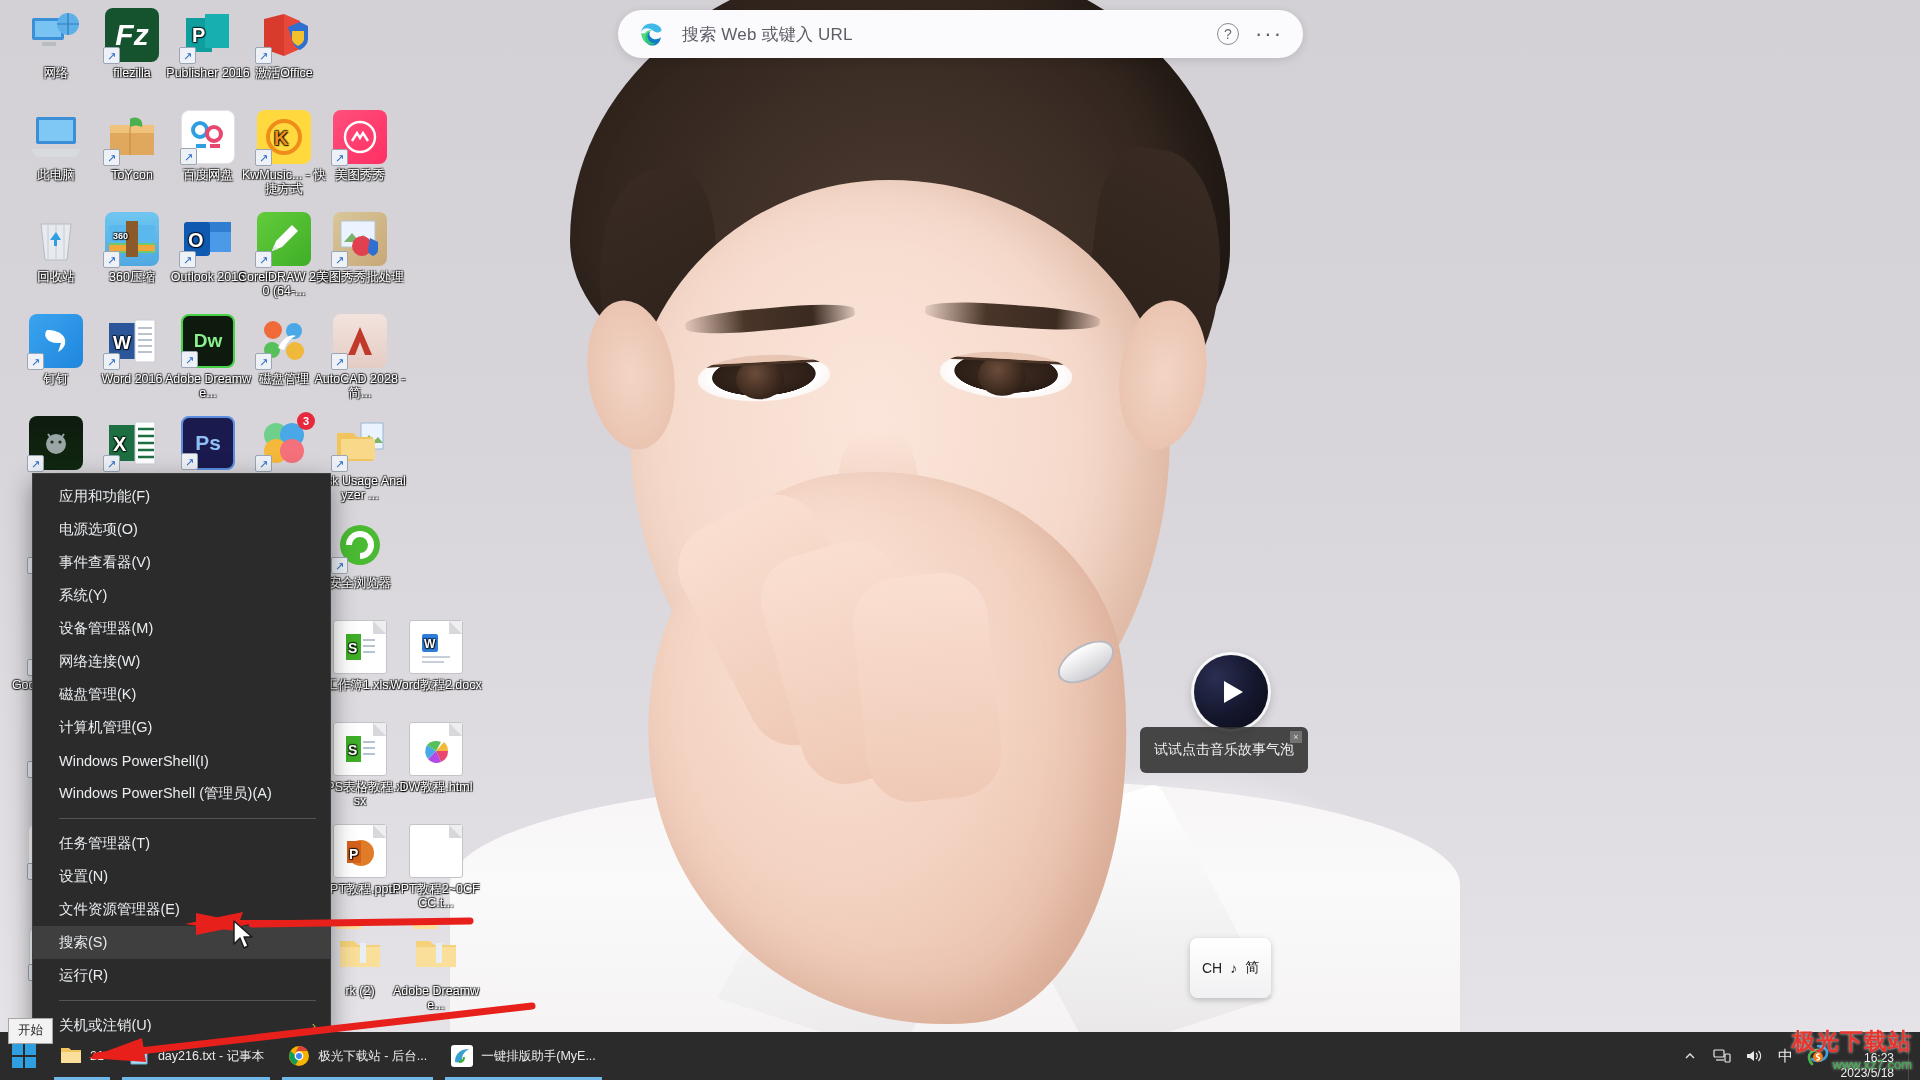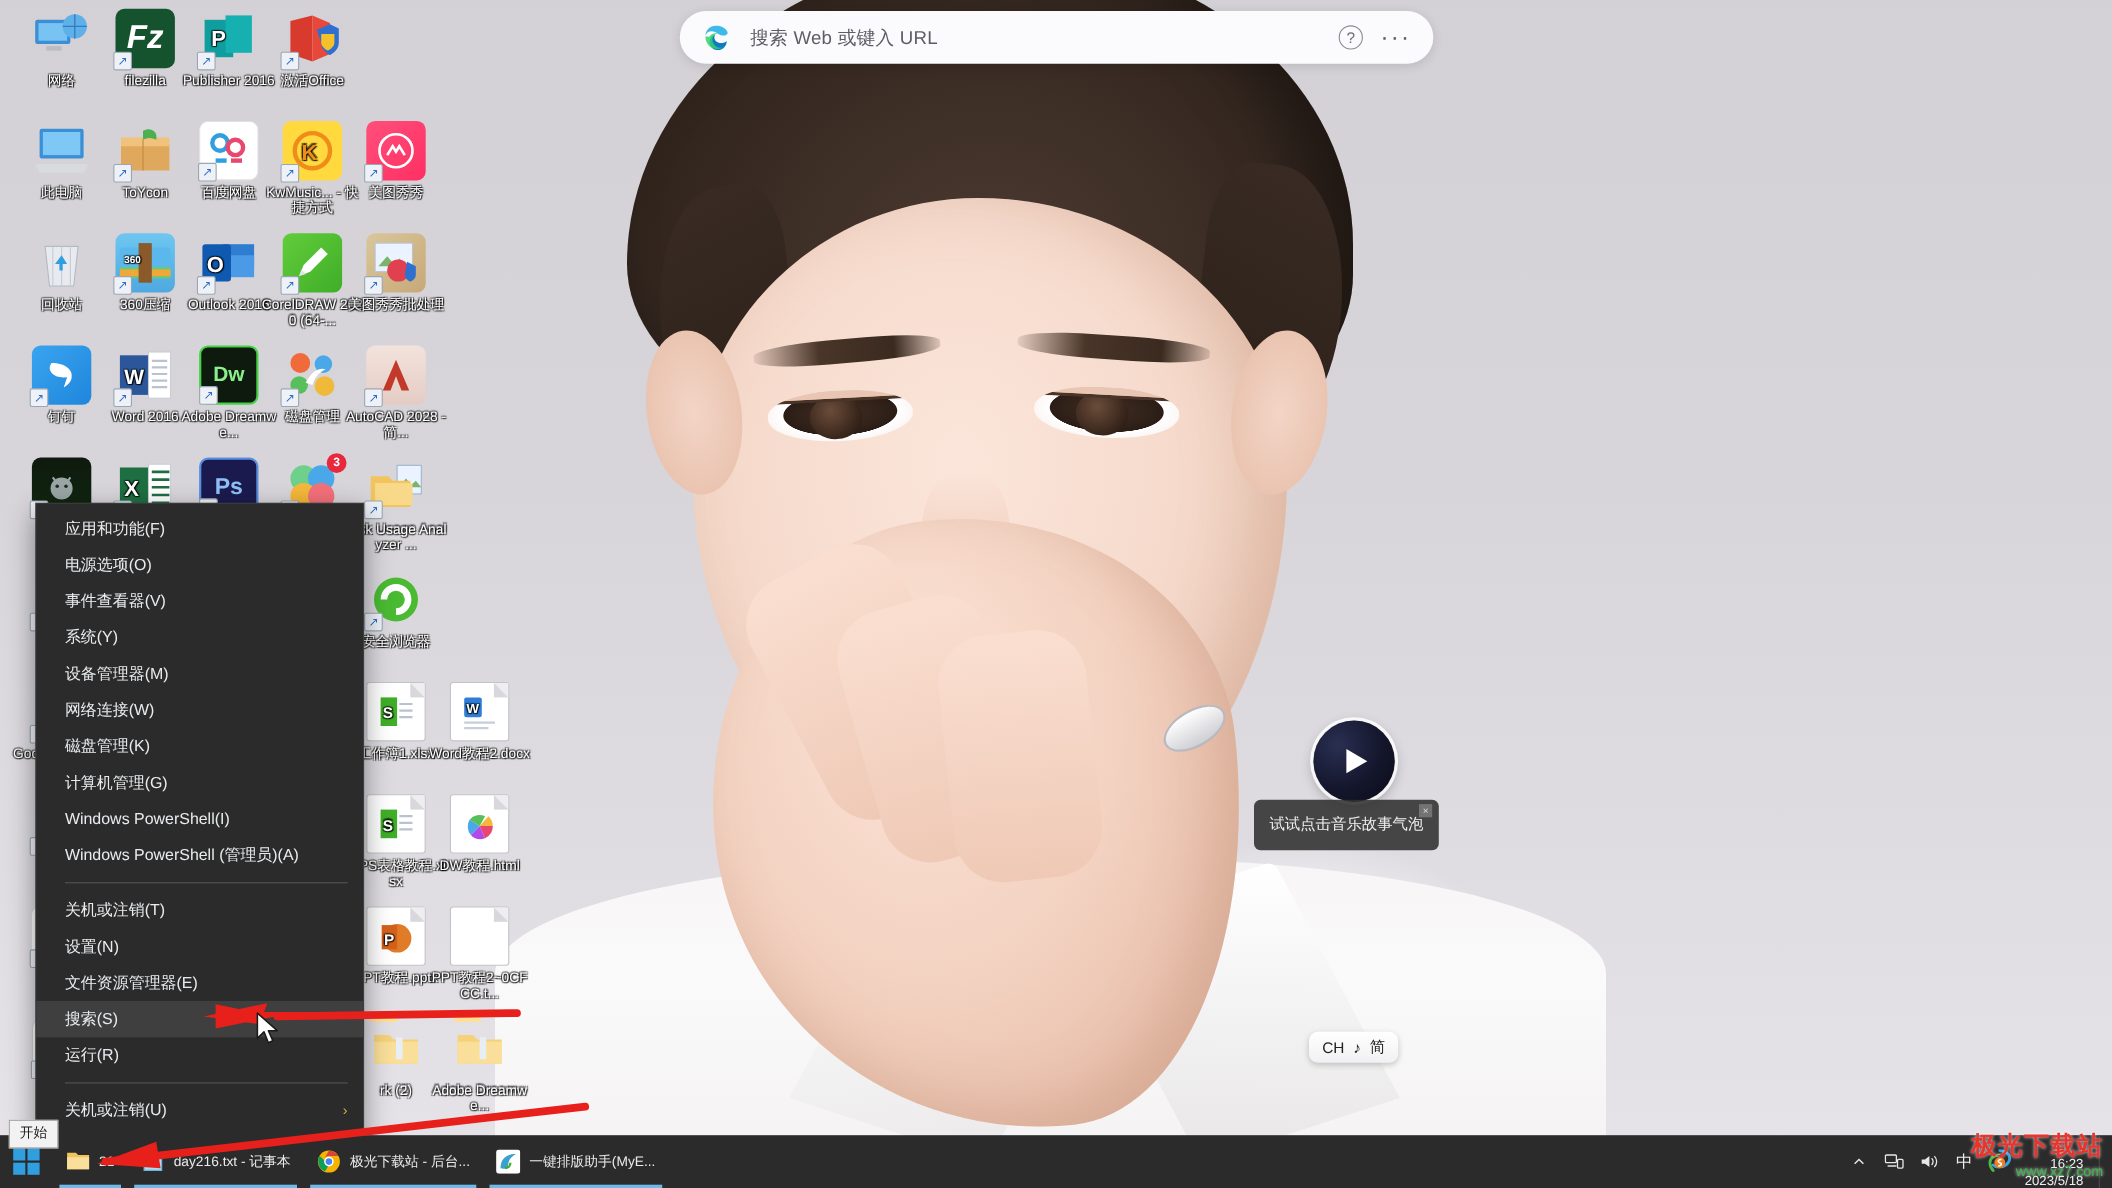--- a/index.html
+++ b/index.html
@@ -129,21 +129,21 @@
   .glyph.doc { background: #ffffff; border: 1px solid #c3c3c8; border-radius: 3px; }
   .glyph.doc:before {
     content:""; position:absolute; right:0; top:0; border-width: 0 13px 13px 0;
     border-style: solid; border-color: #d7d7dc #eeeef1;
   }
   .glyph.folder { background: linear-gradient(180deg,#ffdf95,#f3c558); border-radius: 4px 8px 6px 6px; }
   .glyph.folder:before { content:""; position:absolute; left:4px; top:-5px; width: 24px; height: 8px; background:#ffdf95; border-radius: 3px 3px 0 0; }
 
   
   #winx-menu {
-    position: absolute; left: 33px; top: 458px; width: 297px;
+    position: absolute; left: 33px; top: 474px; width: 297px;
     background: #2b2b2b; color: #eceff1;
     box-shadow: 0 0 0 1px #3e3e3e, 0 8px 24px rgba(0,0,0,0.45);
     padding: 6px 0 4px; z-index: 40;
   }
   .winx-item {
     height: 33px; display: flex; align-items: center; justify-content: space-between;
     padding: 0 14px 0 26px; font-size: 14.5px; color: #e9ecef; white-space: nowrap;
   }
   .winx-item.selected { background: #3f3f3f; }
   .winx-sep { height: 1px; background: #545454; margin: 8px 14px 8px 26px; }
@@ -178,21 +178,21 @@
     position: absolute; right: 6px; top: 4px; width: 12px; height: 12px;
     background: rgba(255,255,255,0.25); color: #ddd; font-size: 9px;
     display:flex; align-items:center; justify-content:center;
   }
 
   
   #ime-bar {
     position: absolute; left: 1190px; top: 938px; z-index: 30;
     background: linear-gradient(180deg,#ffffff,#f1f1f3); border-radius: 8px;
     box-shadow: 0 2px 6px rgba(0,0,0,0.22);
-    padding: 5px 12px; font-size: 14px; color: #222; display: flex; gap: 8px; align-items: center;
+    padding: 21px 12px; font-size: 14px; color: #222; display: flex; gap: 8px; align-items: center;
   }
 
   
   #taskbar {
     position: absolute; left: 0; bottom: 0; width: 1920px; height: 48px;
     background: #2b2b2b; display: flex; align-items: center; z-index: 50;
   }
   #start-button {
     width: 48px; height: 48px; display: flex; align-items: center; justify-content: center;
   }
@@ -693,21 +693,21 @@
       <span>计算机管理(G)</span>
     </div>
     <div class="winx-item">
       <span>Windows PowerShell(I)</span>
     </div>
     <div class="winx-item">
       <span>Windows PowerShell (管理员)(A)</span>
     </div>
     <div class="winx-sep"></div>
     <div class="winx-item">
-      <span>关机或注销(T)</span>
+      <span>任务管理器(T)</span>
     </div>
     <div class="winx-item">
       <span>设置(N)</span>
     </div>
     <div class="winx-item">
       <span>文件资源管理器(E)</span>
     </div>
     <div class="winx-item selected">
       <span>搜索(S)</span>
     </div>

